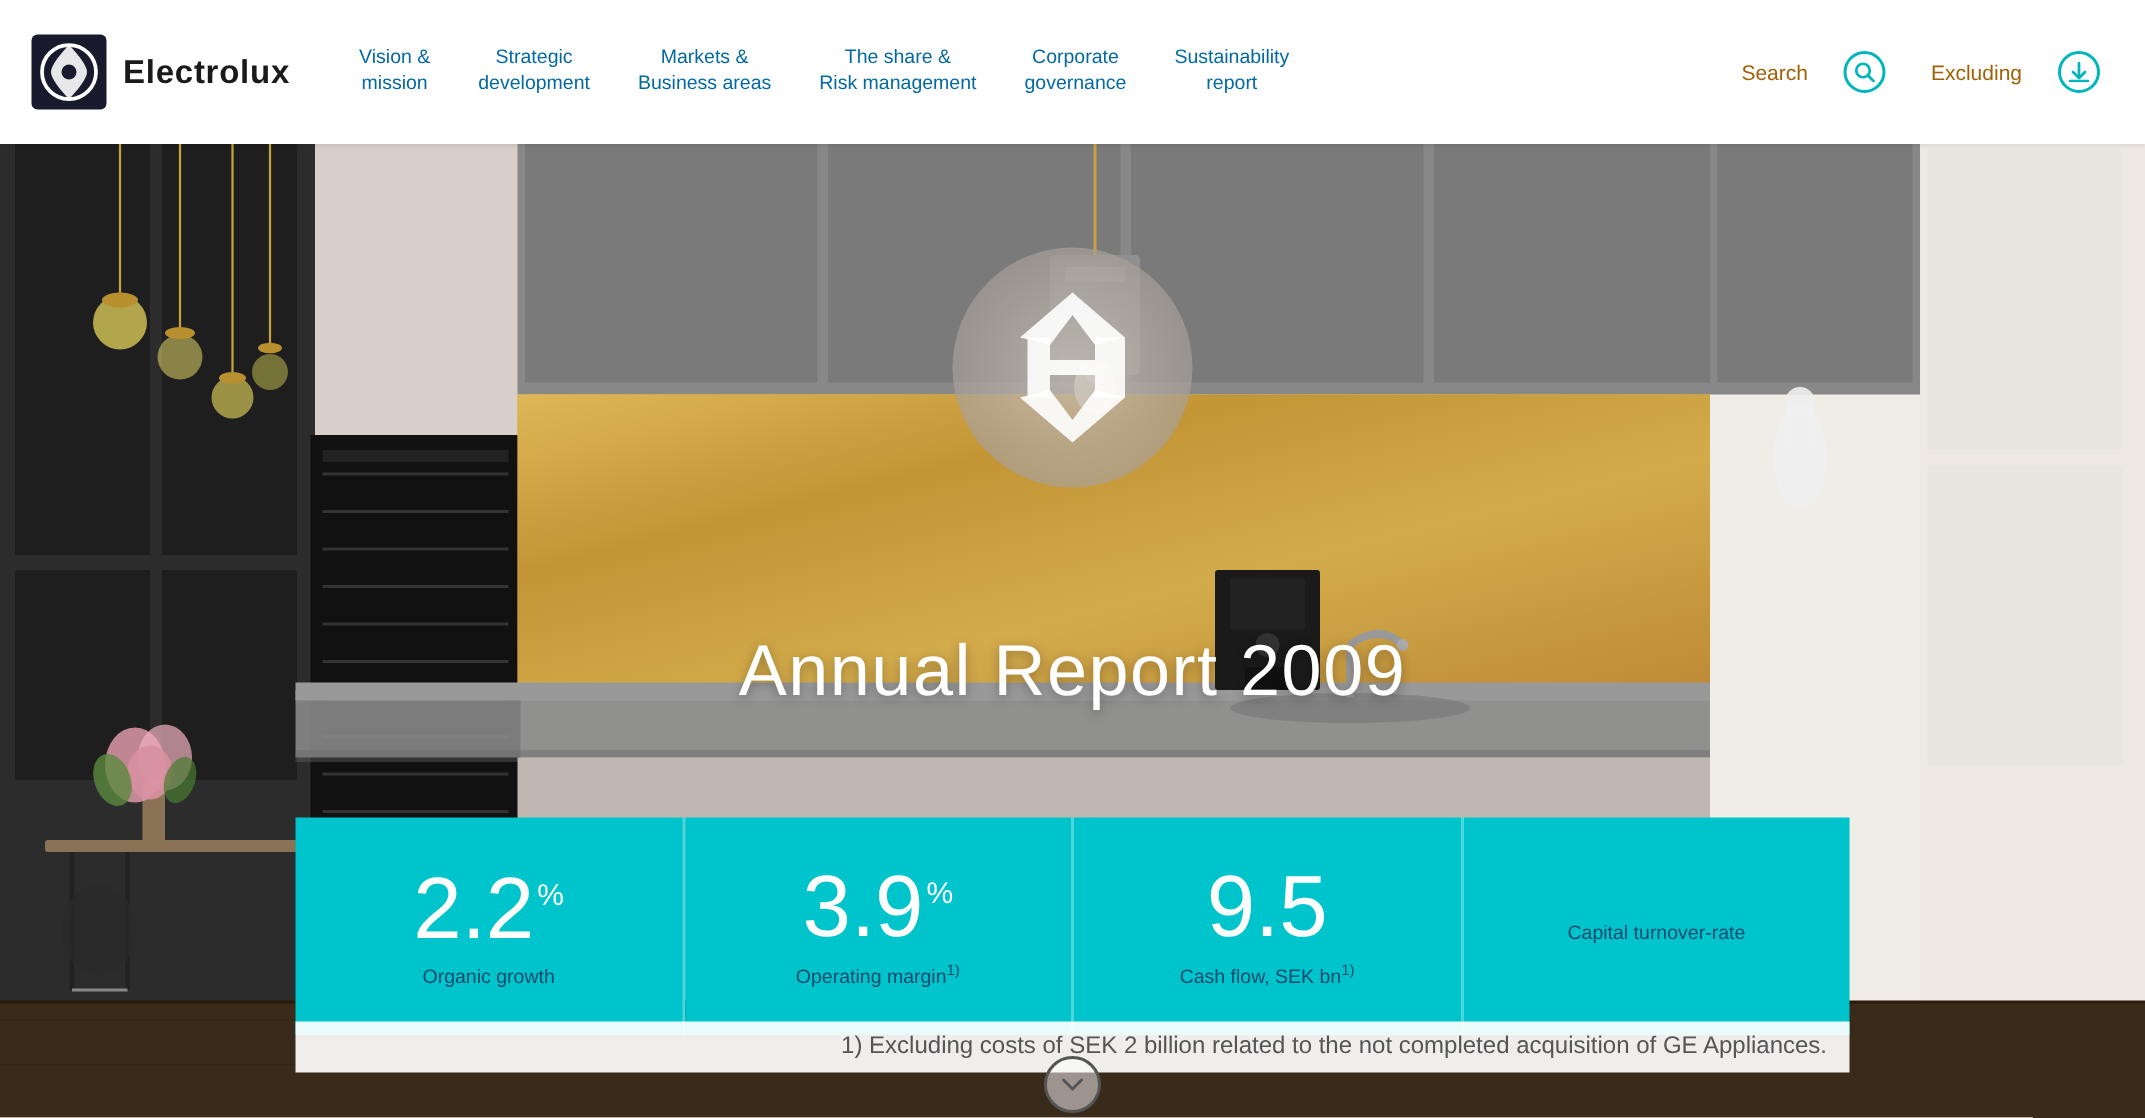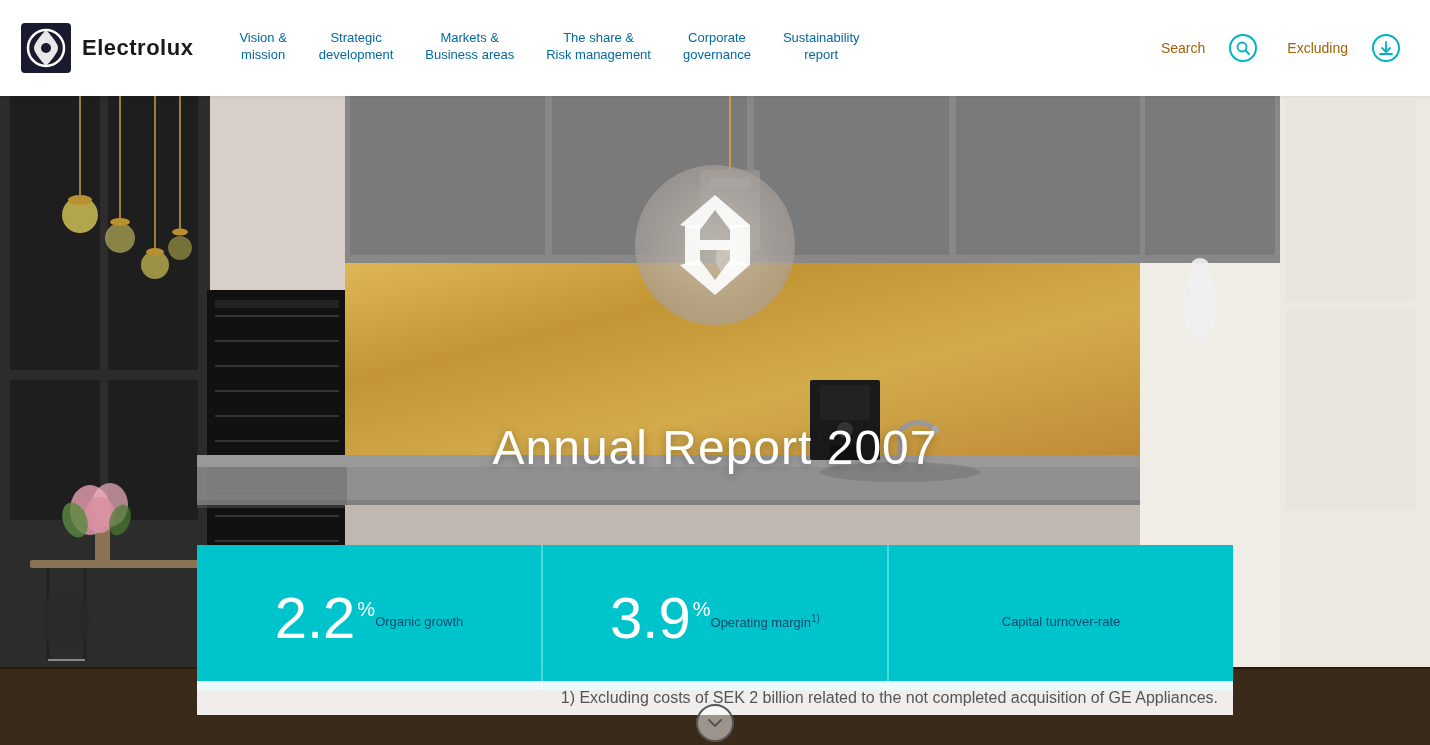--- a/index.html
+++ b/index.html
@@ -108,21 +108,21 @@
       bottom: 55px;
       left: 197px;
       right: 197px;
       display: flex;
       height: 145px;
     }
     .stat-box {
       flex: 1;
       background: #00c4cc;
       display: flex;
-      flex-direction: row;
+      flex-direction: column;
       align-items: center;
       justify-content: center;
       border-right: 2px solid rgba(255,255,255,0.3);
       padding: 20px 10px;
     }
     .stat-box:last-child { border-right: none; }
     .stat-value {
       color: #fff;
       font-size: 58px;
       font-weight: 300;
@@ -371,40 +371,46 @@
 
     <circle cx="715" cy="245" r="80" fill="url(#logoGrad)" opacity="0.85"></circle>
 
     <path d="M680 225 L715 195 L750 225 L730 230 L715 210 L700 230 Z" fill="white" opacity="0.9"></path>
     <path d="M680 265 L715 295 L750 265 L730 260 L715 280 L700 260 Z" fill="white" opacity="0.9"></path>
     <path d="M685 225 L685 265 L700 265 L700 225 Z" fill="white" opacity="0.9"></path>
     <path d="M730 225 L730 265 L750 265 L750 225 Z" fill="white" opacity="0.9"></path>
     <path d="M700 240 L730 240 L730 250 L700 250 Z" fill="white" opacity="0.9"></path>
   </svg>
 
-  <div class="hero-title">Annual Report 2007</div>
+  <div class="hero-title">Annual Report 2009</div>
 
   <div class="stats-bar">
 
     <div class="stat-box">
       <div class="stat-value">
         <span class="stat-value-num">2.2</span>
         <span class="stat-value-unit">%</span>
       </div>
       <div class="stat-label">Organic growth</div>
     </div>
 
     <div class="stat-box">
       <div class="stat-value">
         <span class="stat-value-num">3.9</span>
         <span class="stat-value-unit">%</span>
       </div>
       <div class="stat-label">Operating margin<sup style="font-size:10px">1)</sup></div>
     </div>
 
+    <div class="stat-box">
+      <div class="stat-value">
+        <span class="stat-value-num">9.5</span>
+      </div>
+      <div class="stat-label">Cash flow, SEK bn<sup style="font-size:10px">1)</sup></div>
+    </div>
 
     <div class="stat-box">
       <div class="stat-label">Capital turnover-rate</div>
     </div>
   </div>
 
   <div class="footnote-bar">
     <span>1) Excluding costs of SEK 2 billion related to the not completed acquisition of GE Appliances.</span>
   </div>
 

